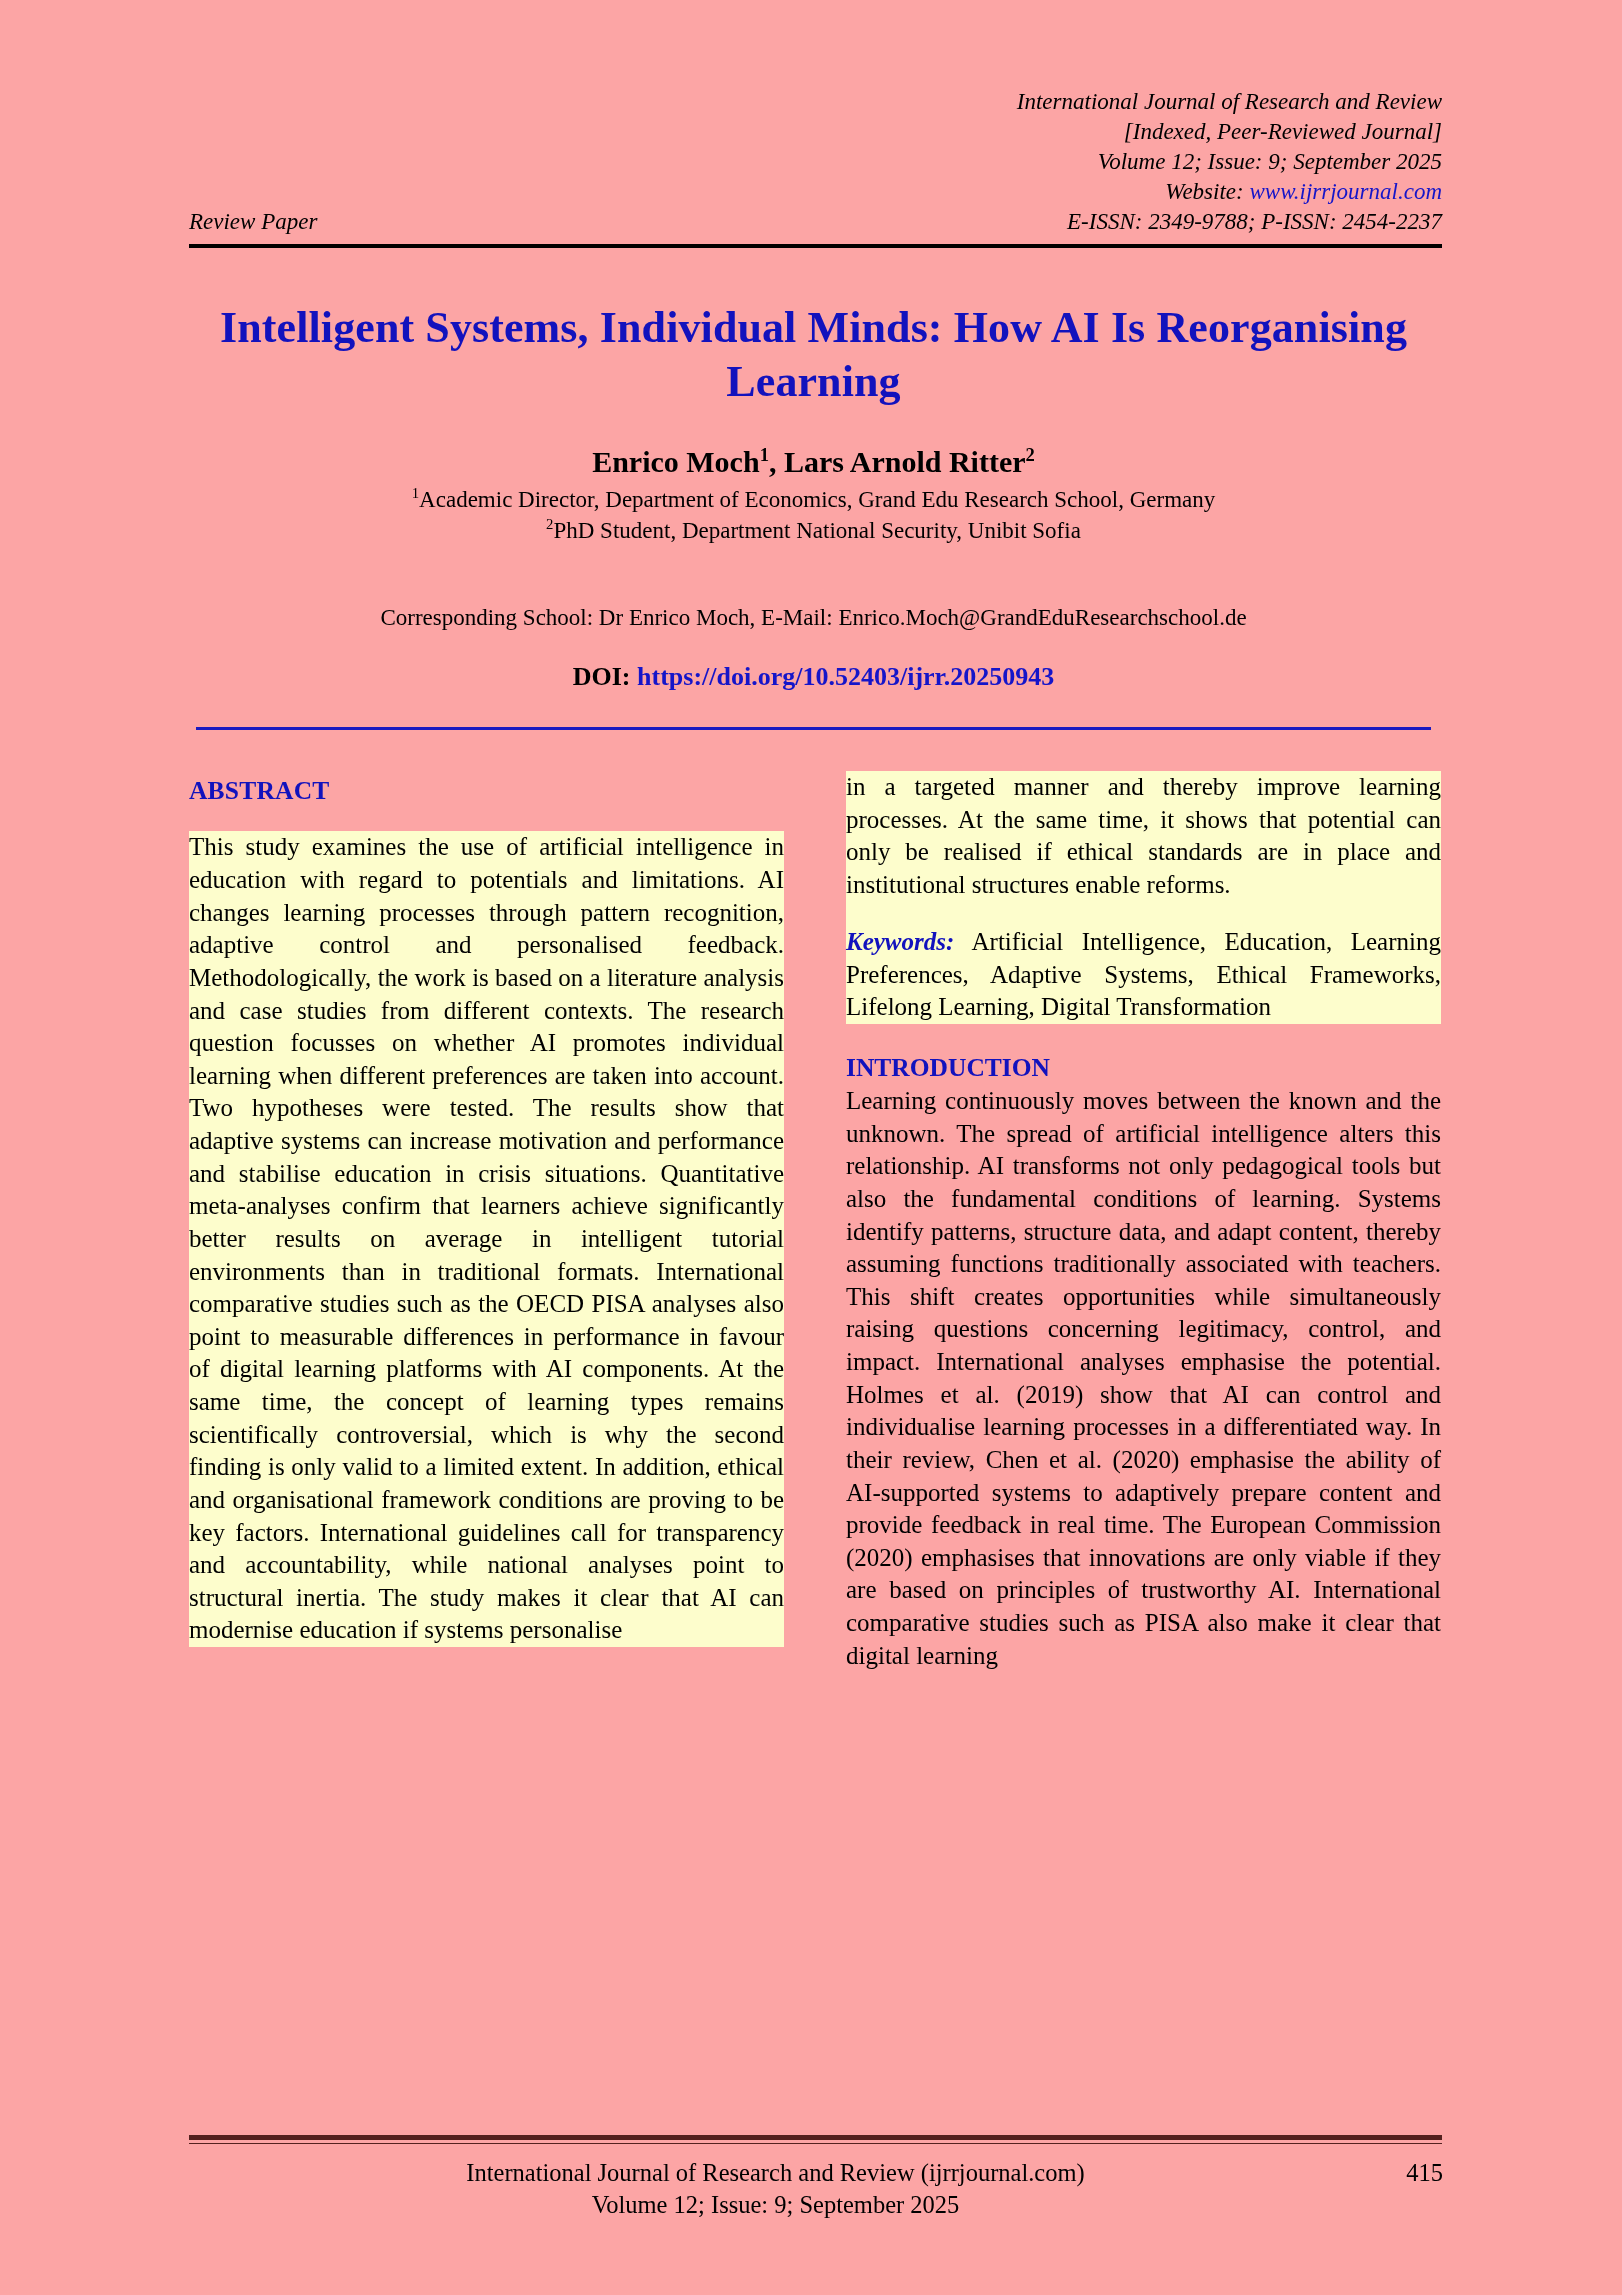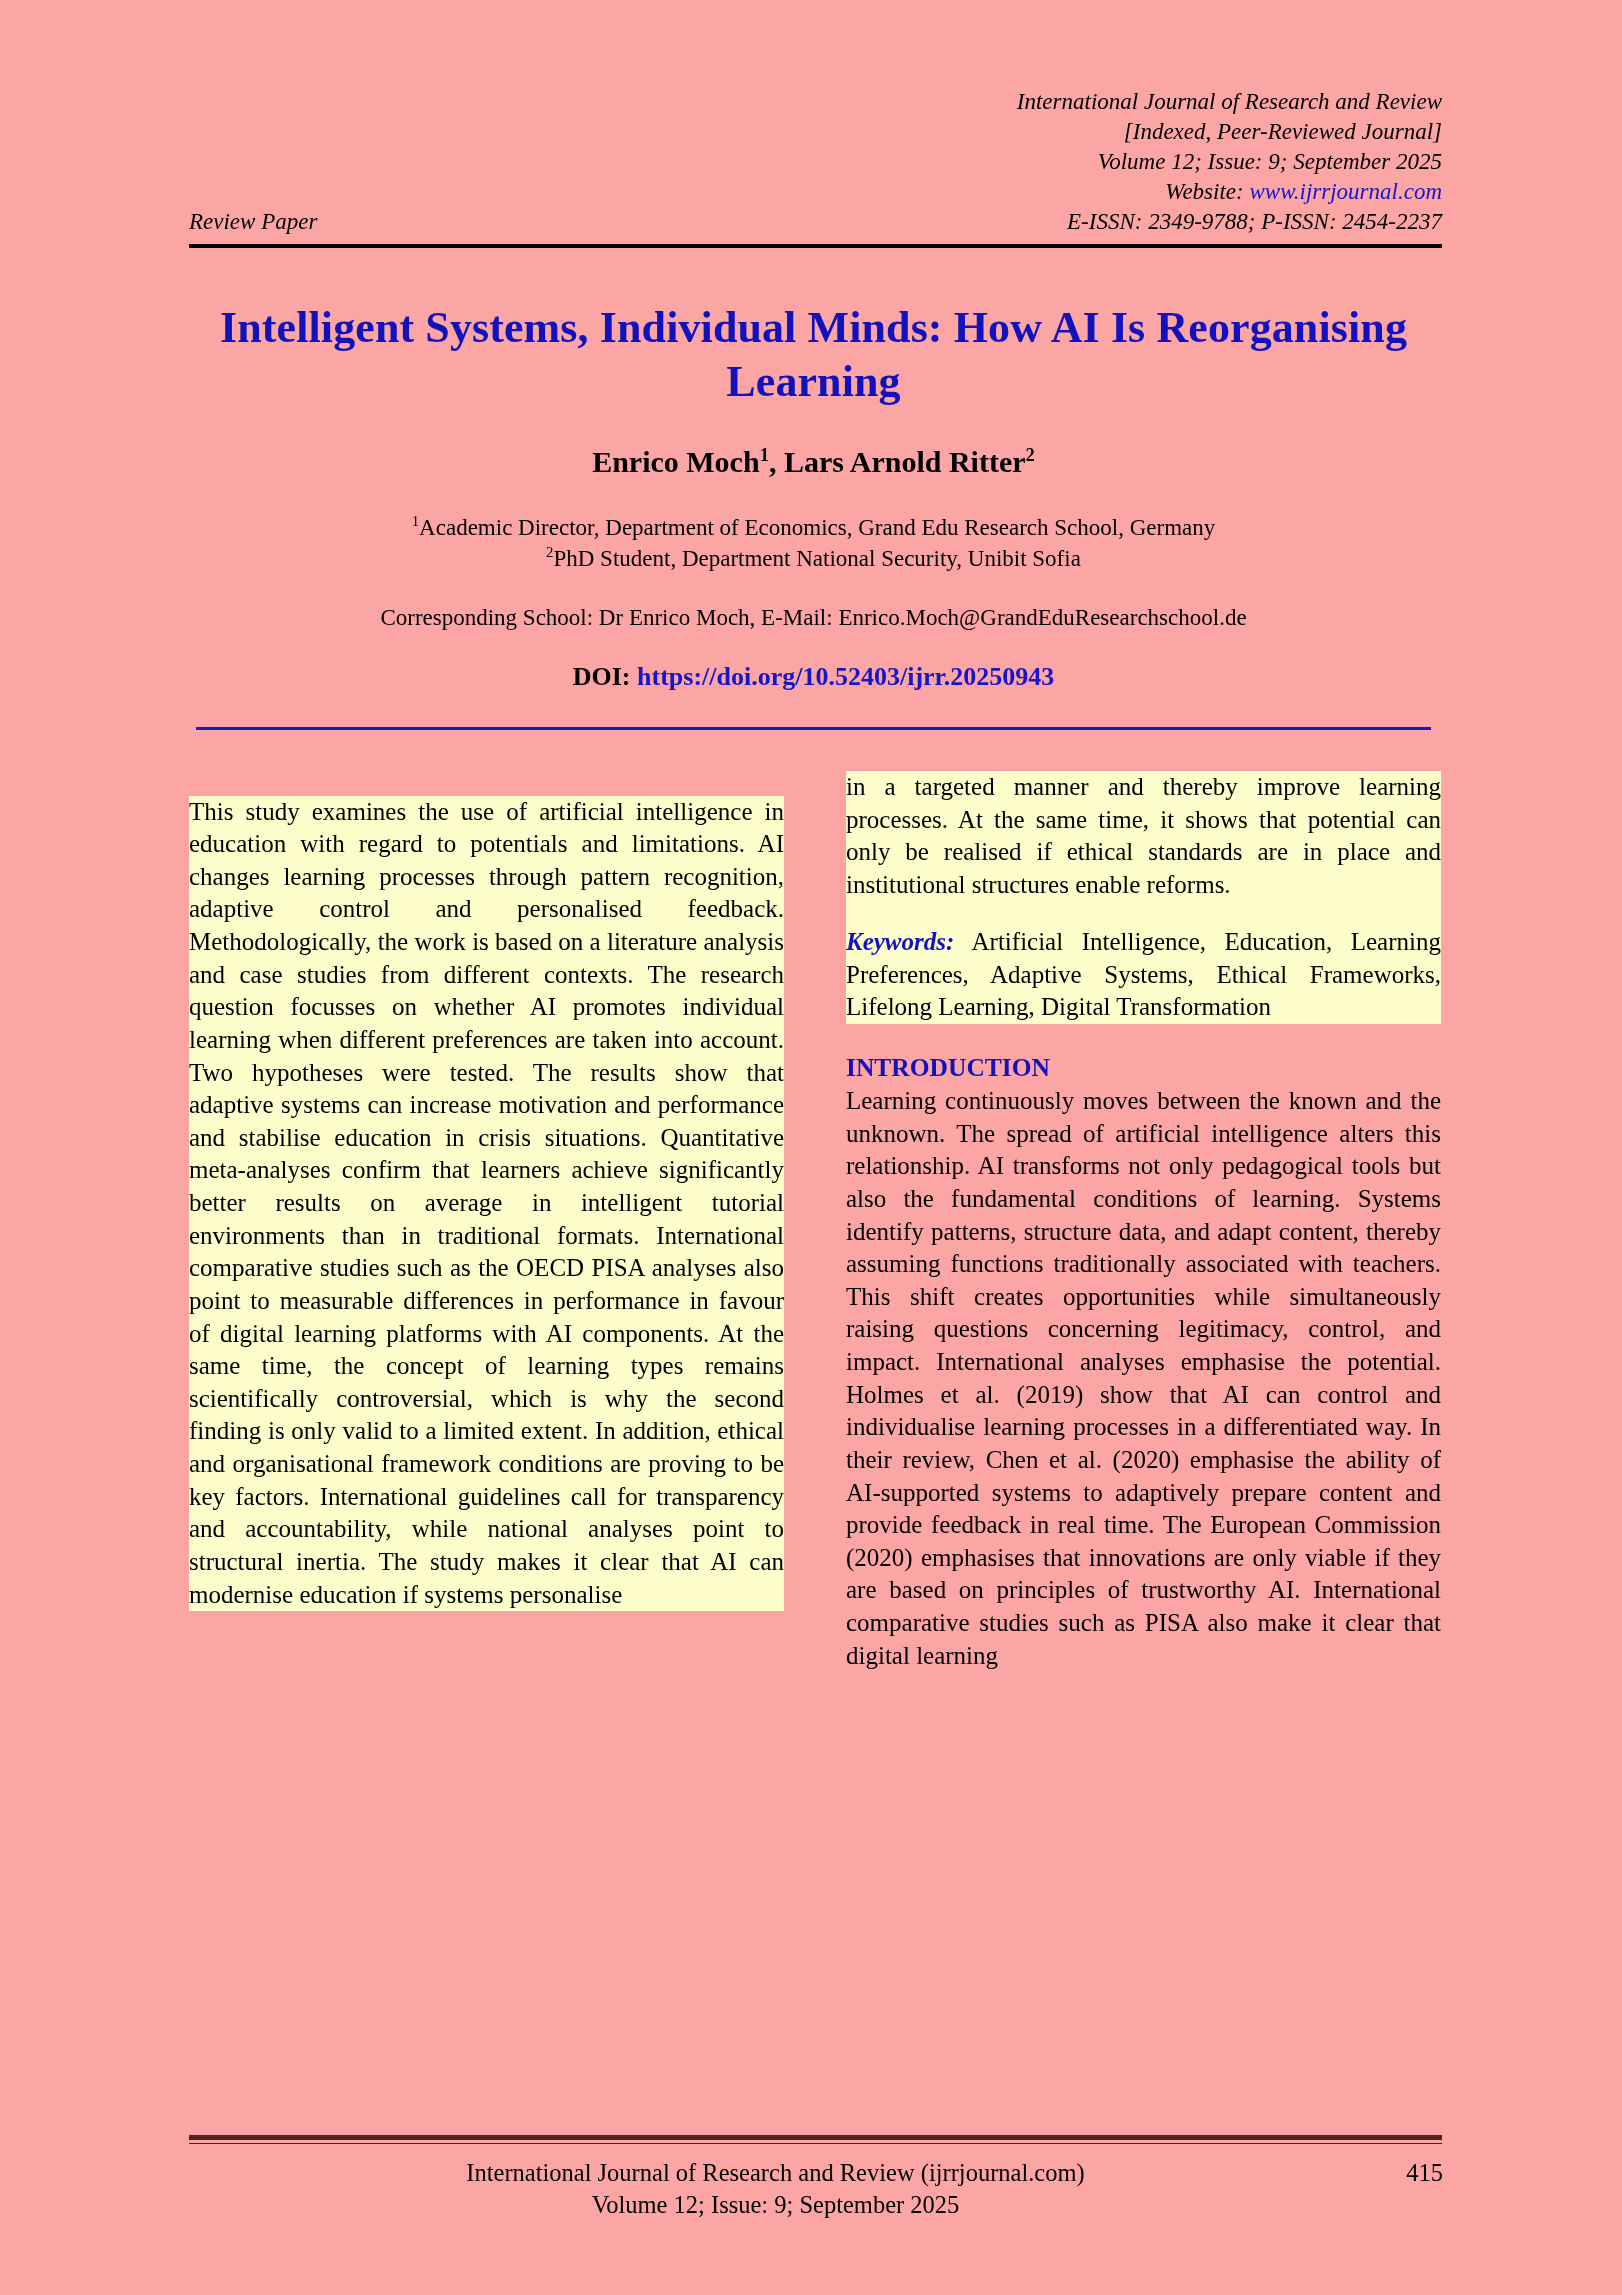--- a/index.html
+++ b/index.html
@@ -76,21 +76,21 @@
     width: 1191px;
     text-align: center;
     font-weight: bold;
     font-size: 30px;
   }
   .authors sup { font-size: 0.62em; vertical-align: super; font-weight: bold; }
 
   .affiliations {
     position: absolute;
     left: 218px;
-    top: 512px;
+    top: 484px;
     width: 1191px;
     text-align: center;
     font-size: 23px;
     line-height: 1.35;
   }
   .affiliations sup { font-size: 0.64em; vertical-align: super; }
 
   .corresponding {
     position: absolute;
     left: 218px;
@@ -233,20 +233,23 @@
 
   <div class="corresponding">Corresponding School: Dr Enrico Moch, E-Mail: Enrico.Moch@GrandEduResearchschool.de</div>
 
   <div class="doi"><span>DOI: </span><span class="doi-link">https://doi.org/10.52403/ijrr.20250943</span></div>
 
   <div class="rule-blue"></div>
 
   <div class="columns">
 
     <div class="col">
+      <span class="hl">
+        <span class="sec-head abstract-head">ABSTRACT</span>
+      </span>
       <span class="gap-line"></span>
       <p class="para hl">This study examines the use of artificial intelligence in education with regard to potentials and limitations. AI changes learning processes through pattern recognition, adaptive control and personalised feedback. Methodologically, the work is based on a literature analysis and case studies from different contexts. The research question focusses on whether AI promotes individual learning when different preferences are taken into account. Two hypotheses were tested. The results show that adaptive systems can increase motivation and performance and stabilise education in crisis situations. Quantitative meta-analyses confirm that learners achieve significantly better results on average in intelligent tutorial environments than in traditional formats. International comparative studies such as the OECD PISA analyses also point to measurable differences in performance in favour of digital learning platforms with AI components. At the same time, the concept of learning types remains scientifically controversial, which is why the second finding is only valid to a limited extent. In addition, ethical and organisational framework conditions are proving to be key factors. International guidelines call for transparency and accountability, while national analyses point to structural inertia. The study makes it clear that AI can modernise education if systems personalise</p>
     </div>
 
     <div class="col">
       <p class="para hl">in a targeted manner and thereby improve learning processes. At the same time, it shows that potential can only be realised if ethical standards are in place and institutional structures enable reforms.</p>
       <p class="para hl"><span class="gap-line"></span><span class="kw-label">Keywords:</span><span> Artificial Intelligence, Education, Learning Preferences, Adaptive Systems, Ethical Frameworks, Lifelong Learning, Digital Transformation</span></p>
       <div class="spacer-sm"></div>
       <div class="intro-head">INTRODUCTION</div>
       <p class="para">Learning continuously moves between the known and the unknown. The spread of artificial intelligence alters this relationship. AI transforms not only pedagogical tools but also the fundamental conditions of learning. Systems identify patterns, structure data, and adapt content, thereby assuming functions traditionally associated with teachers. This shift creates opportunities while simultaneously raising questions concerning legitimacy, control, and impact. International analyses emphasise the potential. Holmes et al. (2019) show that AI can control and individualise learning processes in a differentiated way. In their review, Chen et al. (2020) emphasise the ability of AI-supported systems to adaptively prepare content and provide feedback in real time. The European Commission (2020) emphasises that innovations are only viable if they are based on principles of trustworthy AI. International comparative studies such as PISA also make it clear that digital learning</p>

